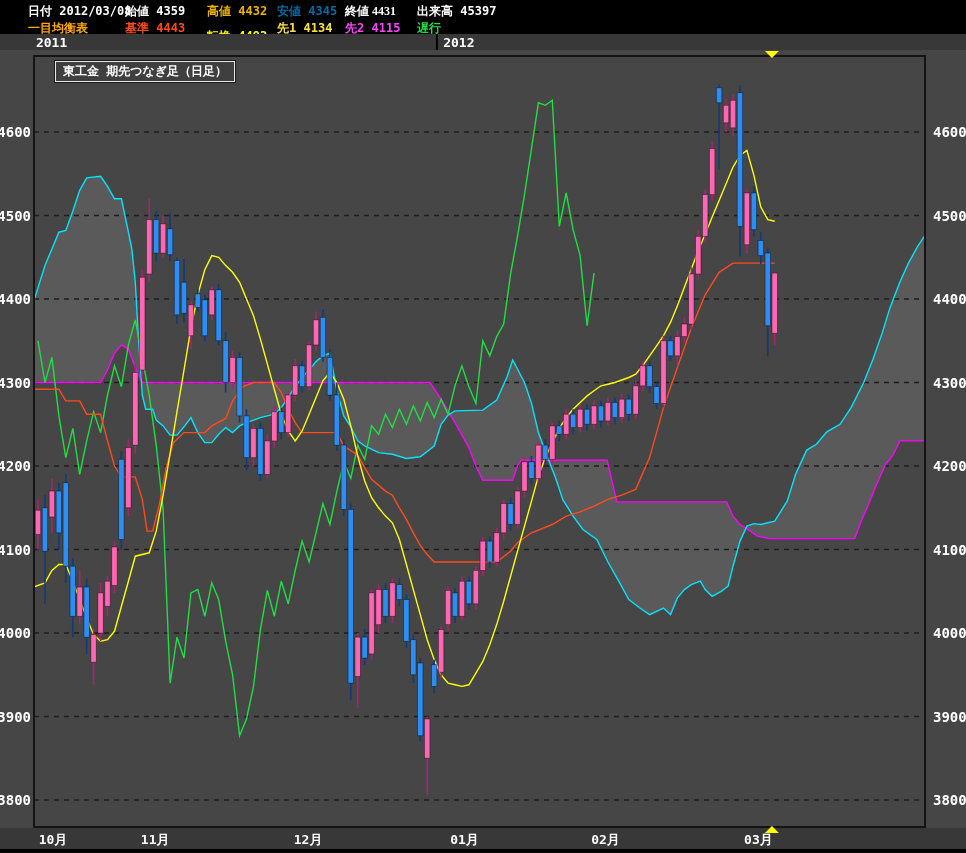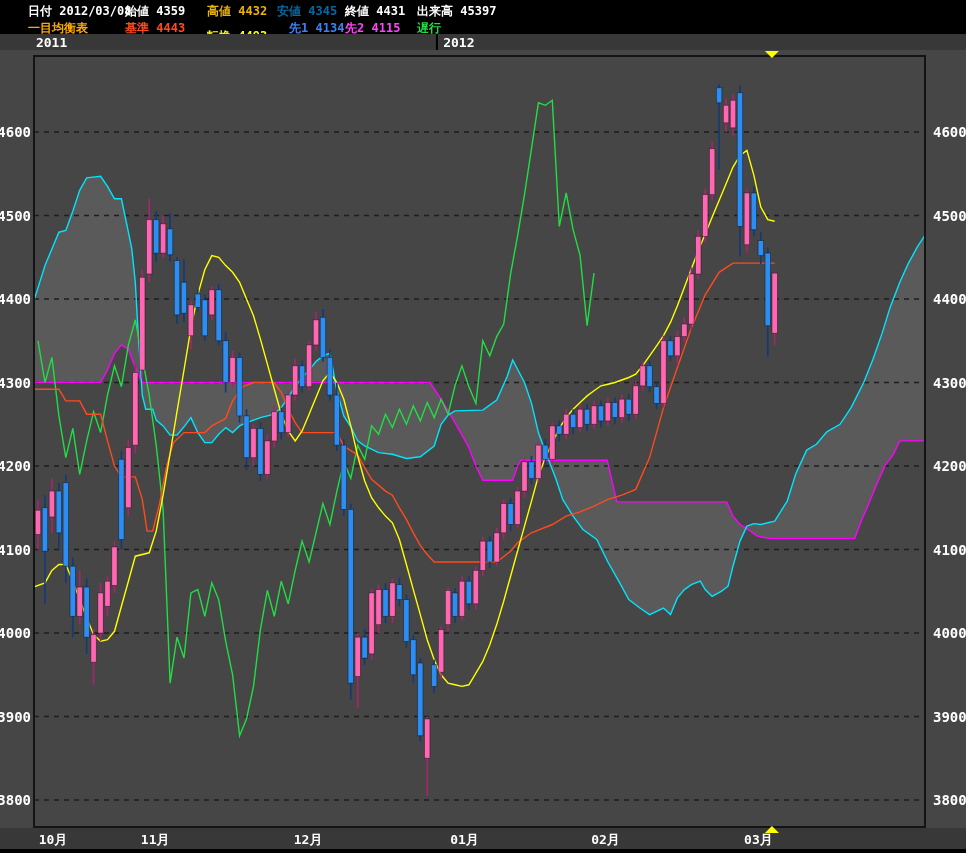--- a/index.html
+++ b/index.html
@@ -15,26 +15,26 @@
 </head>
 <body>
 
 <div id="stage">
 
   <div>
     <span class="hdr-cell r1 c0" style="color: rgb(255, 255, 255);"><span>日付</span> <span>2012/03/08</span></span>
     <span class="hdr-cell r1 c1" style="color: rgb(255, 255, 255);"><span>始値</span> <span>4359</span></span>
     <span class="hdr-cell r1 c2" style="color: #eab308;"><span>高値</span> <span>4432</span></span>
     <span class="hdr-cell r1 c3" style="color: #0369a1;"><span>安値</span> <span>4345</span></span>
-    <span class="hdr-cell r1 c4" style="color: rgb(255, 255, 255);"><span>終値</span> <span>4431</span></span>
+    <span class="hdr-cell r1 c4" style="color: rgb(255, 255, 255); font-family: Liberation Serif, serif;"><span>終値</span> <span>4431</span></span>
     <span class="hdr-cell r1 c5" style="color: rgb(255, 255, 255);"><span>出来高</span> <span>45397</span></span>
     <span class="hdr-cell r2 c0" style="color: rgb(255, 170, 0);"><span>一目均衡表</span></span>
     <span class="hdr-cell r2 c1" style="color: rgb(255, 74, 30);"><span>基準</span> <span>4443</span></span>
     <span class="hdr-cell r2 c2" style="color: rgb(255, 255, 0); margin-top: 8px;"><span>転換</span> <span>4493</span></span>
-    <span class="hdr-cell r2 c3" style="color: #3b82f6; margin-left: 12px;"><span>先1</span> <span>4134</span></span>
+    <span class="hdr-cell r2 c3" style="color: #fde047;"><span>先1</span> <span>4134</span></span>
     <span class="hdr-cell r2 c4" style="color: rgb(255, 68, 255);"><span>先2</span> <span>4115</span></span>
     <span class="hdr-cell r2 c5" style="color: rgb(34, 221, 68);"><span>遅行</span></span>
   </div>
 
   <svg id="chart-svg" width="966" height="853">
       <rect x="0" y="34" width="966" height="16" fill="#383838"></rect>
       <rect x="0" y="50" width="966" height="778" fill="#464646"></rect>
       <rect x="0" y="828" width="966" height="21" fill="#383838"></rect>
       <rect x="0" y="849" width="966" height="4" fill="#000000"></rect>
       <line x1="436.93" y1="34" x2="436.93" y2="50" stroke="#000" stroke-width="2"></line>
@@ -310,13 +310,14 @@
         <text x="140.86" y="844" fill="#ffffff" font-size="13" font-weight="bold" font-family="DejaVu Sans Mono, monospace">11月</text>
         <text x="293.76" y="844" fill="#ffffff" font-size="13" font-weight="bold" font-family="DejaVu Sans Mono, monospace">12月</text>
         <text x="450.135" y="844" fill="#ffffff" font-size="13" font-weight="bold" font-family="DejaVu Sans Mono, monospace">01月</text>
         <text x="591.22" y="844" fill="#ffffff" font-size="13" font-weight="bold" font-family="DejaVu Sans Mono, monospace">02月</text>
         <text x="744.12" y="844" fill="#ffffff" font-size="13" font-weight="bold" font-family="DejaVu Sans Mono, monospace">03月</text>
       </g>
       <polygon points="764.92,51 778.92,51 771.92,58" fill="#ffff00"></polygon>
       <polygon points="764.92,833 778.92,833 771.92,826" fill="#ffff00"></polygon>
     </svg>
 
+  <div id="title-box">東工金 期先つなぎ足（日足）</div>
 </div>
 
 </body></html>

